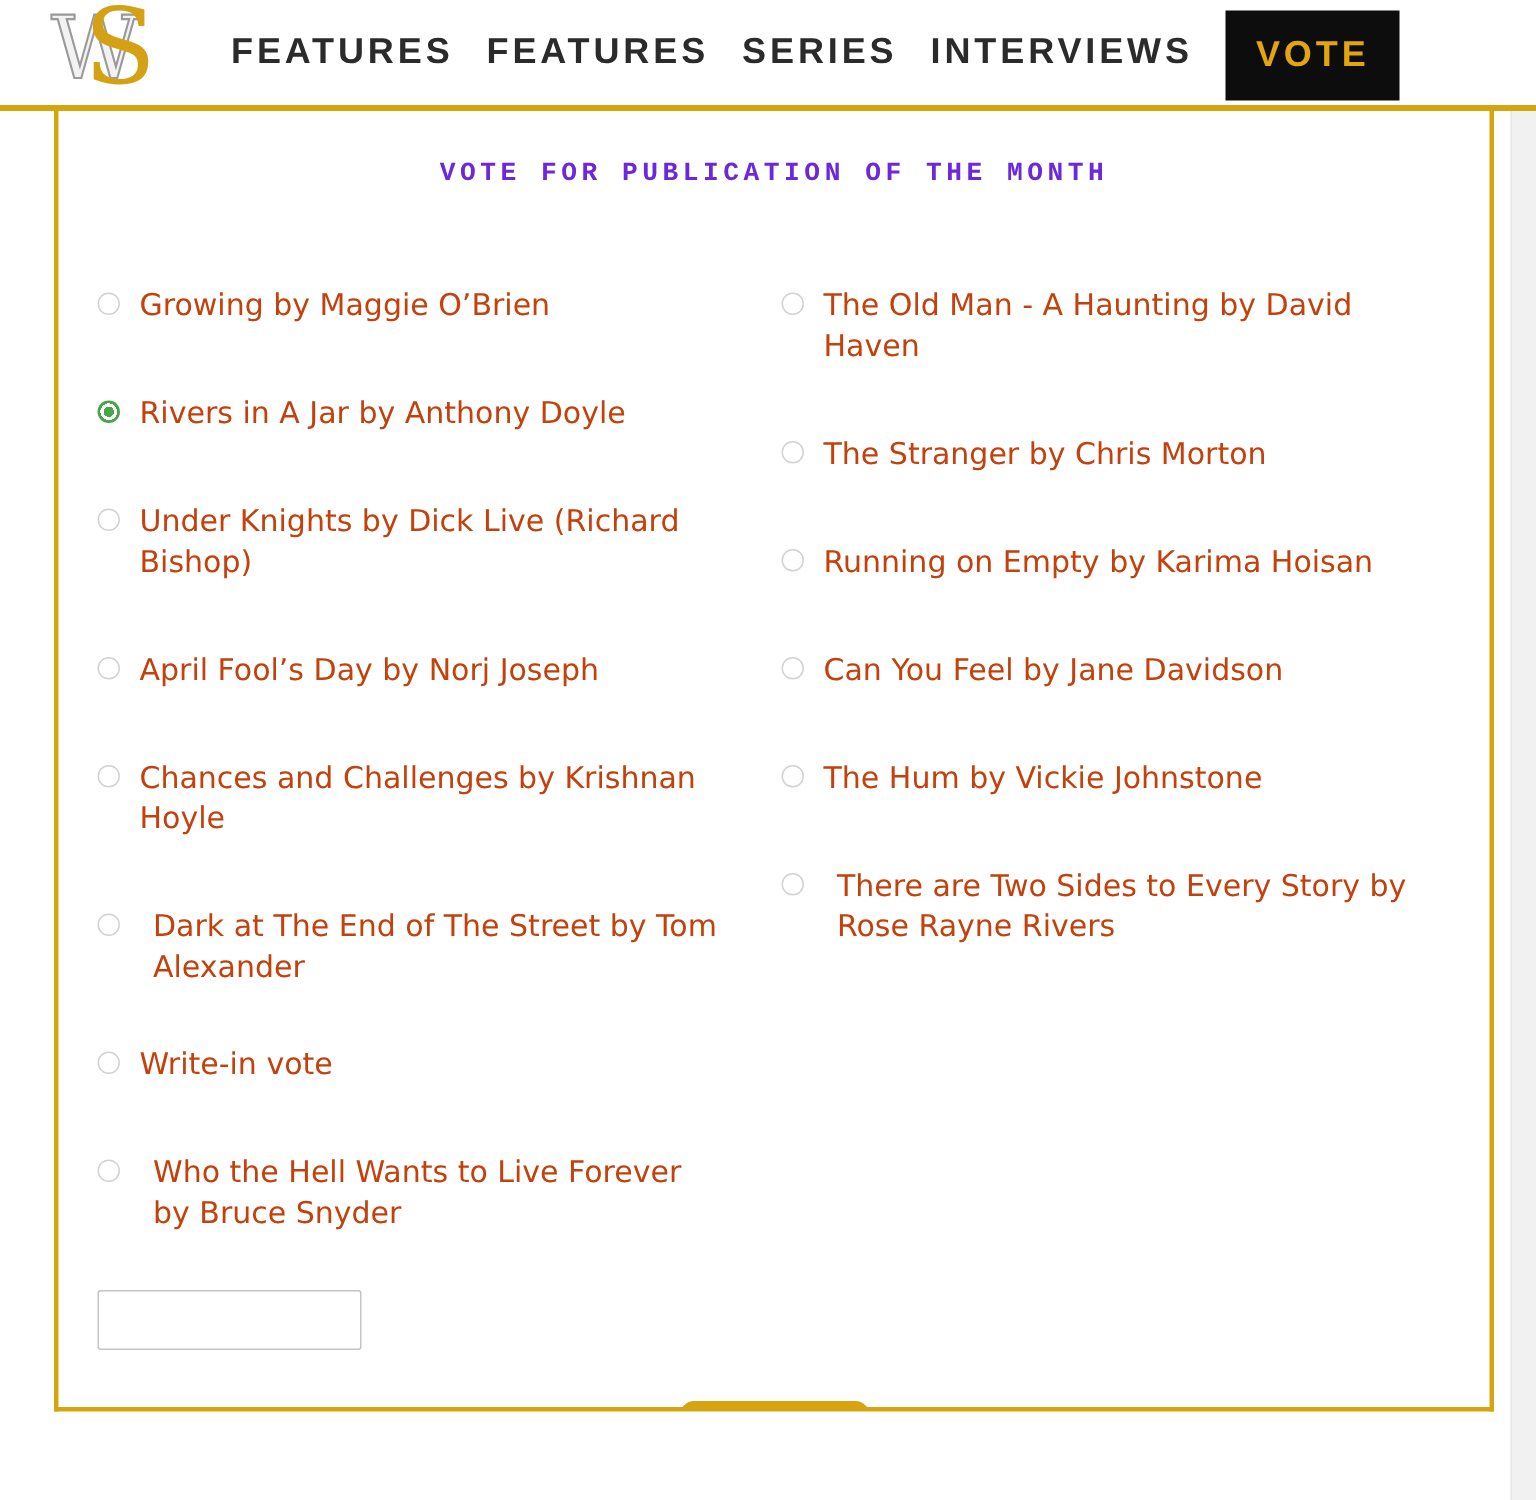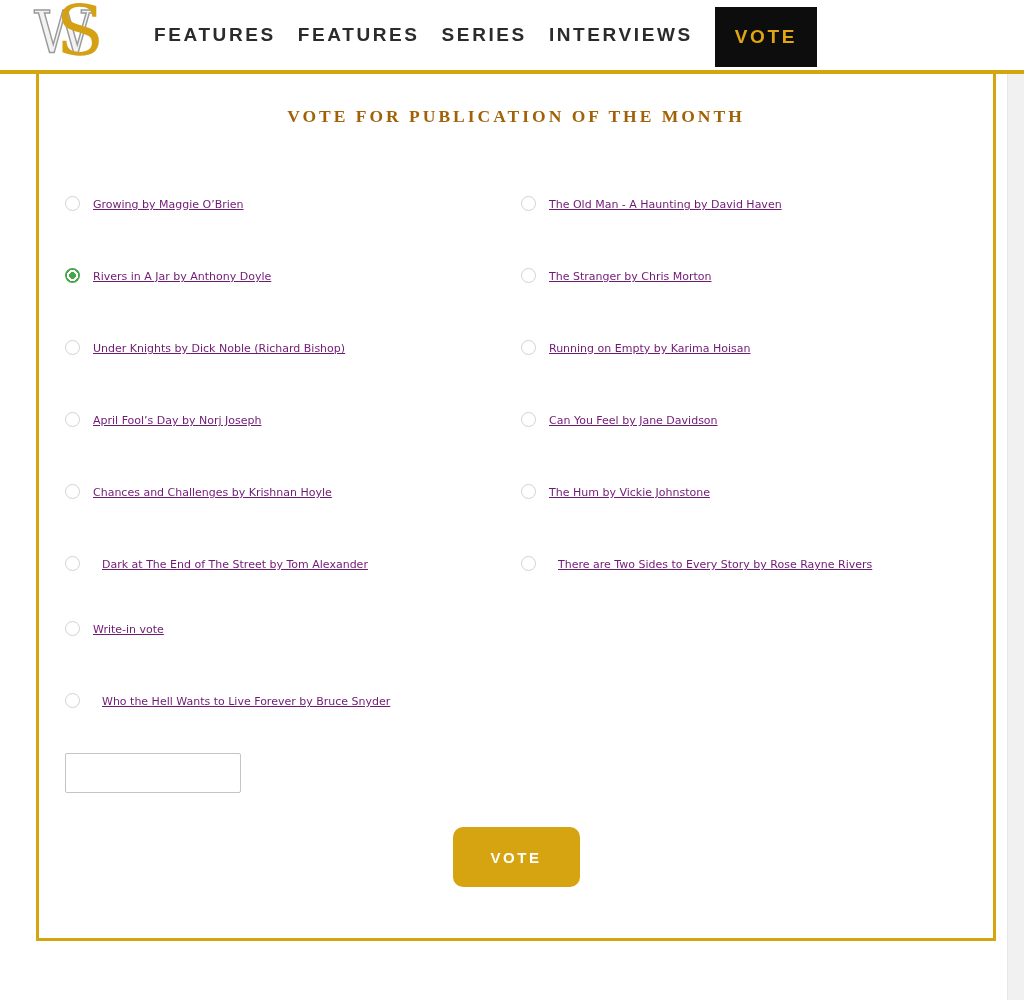--- a/index.html
+++ b/index.html
@@ -10,47 +10,47 @@
   .header { position:relative; width:1024px; height:74px; background:#fff;
             border-bottom:4px solid #d5a510; display:flex; align-items:center; }
   .logo { position:relative; width:112px; height:66px; margin-left:28px; cursor:pointer; }
   .logo .w { position:absolute; left:6px; top:-4px; font-family:"DejaVu Serif", serif;
              font-size:58px; font-weight:400; color:#f2f2f2;
              -webkit-text-stroke:1.4px #9a9a9a; letter-spacing:-4px; }
   .logo .s { position:absolute; left:28px; top:-12px; font-family:"DejaVu Serif", serif;
              font-size:70px; color:#d5a114; }
   .nav { display:flex; align-items:center; gap:22px; margin-left:14px;
          font-family:"Liberation Sans", sans-serif; }
-  .nav-item { font-size:19px; font-weight:700; letter-spacing:2.6px; color:#2b2b2b;
+  .nav-item { font-size:24px; font-weight:700; letter-spacing:2.6px; color:#2b2b2b;
               cursor:pointer; white-space:nowrap; }
   .nav-item.active { background:#0d0d0d; color:#e0a511; height:60px; min-width:88px;
                      display:flex; align-items:center; justify-content:center;
                      padding:0 20px; margin-top:4px; }
 
   
   .scrollbar { position:absolute; top:74px; right:0; width:17px; height:926px;
                background:#f1f1f1; border-left:1px solid #e7e7e7; }
 
   
   .vote-box { position:relative; margin-left:36px; width:960px; height:867px;
               border:3px solid #d5a510; border-top:none; background:#fff;
               padding:32px 26px 0 26px; overflow:hidden; }
-  .poll-title { text-align:center; font-family:Liberation Serif, serif;
-                font-size:17.5px; font-weight:700; letter-spacing:3px; color:#a16207; }
+  .poll-title { text-align:center; font-family:Liberation Mono, monospace;
+                font-size:17.5px; font-weight:700; letter-spacing:3px; color:#6d28d9; }
 
   .options { display:grid; grid-template-columns:1fr 1fr; column-gap:10px;
              margin-top:64px; }
   .option-row { display:flex; align-items:flex-start; gap:13px; margin-bottom:45px;
                 cursor:pointer; }
   .option-row.tall { margin-bottom:38px;gap:22px; }
   .radio { flex:0 0 15px; width:15px; height:15px; margin-top:5px; border-radius:50%;
            border:1px solid #d2d2d2; background:#fff; }
   .radio.checked { border:none;
            background:radial-gradient(circle at center, #47a647 0 3.5px, #ffffff 3.5px 5.6px, #47a647 5.6px); }
-  .option-label { font-size:11px; line-height:27px; color:#701a75; max-width:382px;text-decoration:underline; }
+  .option-label { font-size:20px; line-height:27px; color:#c2410c; max-width:382px; }
 
   .write-in-input { display:block; margin-top:14px; width:176px; height:40px;
                     border:1px solid #c4c4c4; border-radius:2px; background:#fff;
                     font-size:16px; color:#333; padding:0 8px; outline:none; }
 
   .submit-wrap { text-align:center; margin-top:34px; }
   .vote-button { display:inline-block; width:127px; height:60px; background:#d5a410;
                  border:none; border-radius:10px; color:#ffffff; cursor:pointer;
                  font-family:"Liberation Sans", sans-serif; font-size:15px;
                  font-weight:700; letter-spacing:2.6px; }
@@ -81,21 +81,21 @@
         <div class="option-row">
           <span class="radio"></span>
           <span class="option-label">Growing by Maggie O’Brien</span>
         </div>
         <div class="option-row">
           <span class="radio checked"></span>
           <span class="option-label">Rivers in A Jar by Anthony Doyle</span>
         </div>
         <div class="option-row">
           <span class="radio"></span>
-          <span class="option-label">Under Knights by Dick Noble (Richard Bishop)</span>
+          <span class="option-label">Under Knights by Dick Live (Richard Bishop)</span>
         </div>
         <div class="option-row">
           <span class="radio"></span>
           <span class="option-label">April Fool’s Day by Norj Joseph</span>
         </div>
         <div class="option-row">
           <span class="radio"></span>
           <span class="option-label">Chances and Challenges by Krishnan Hoyle</span>
         </div>
         <div class="option-row tall">

